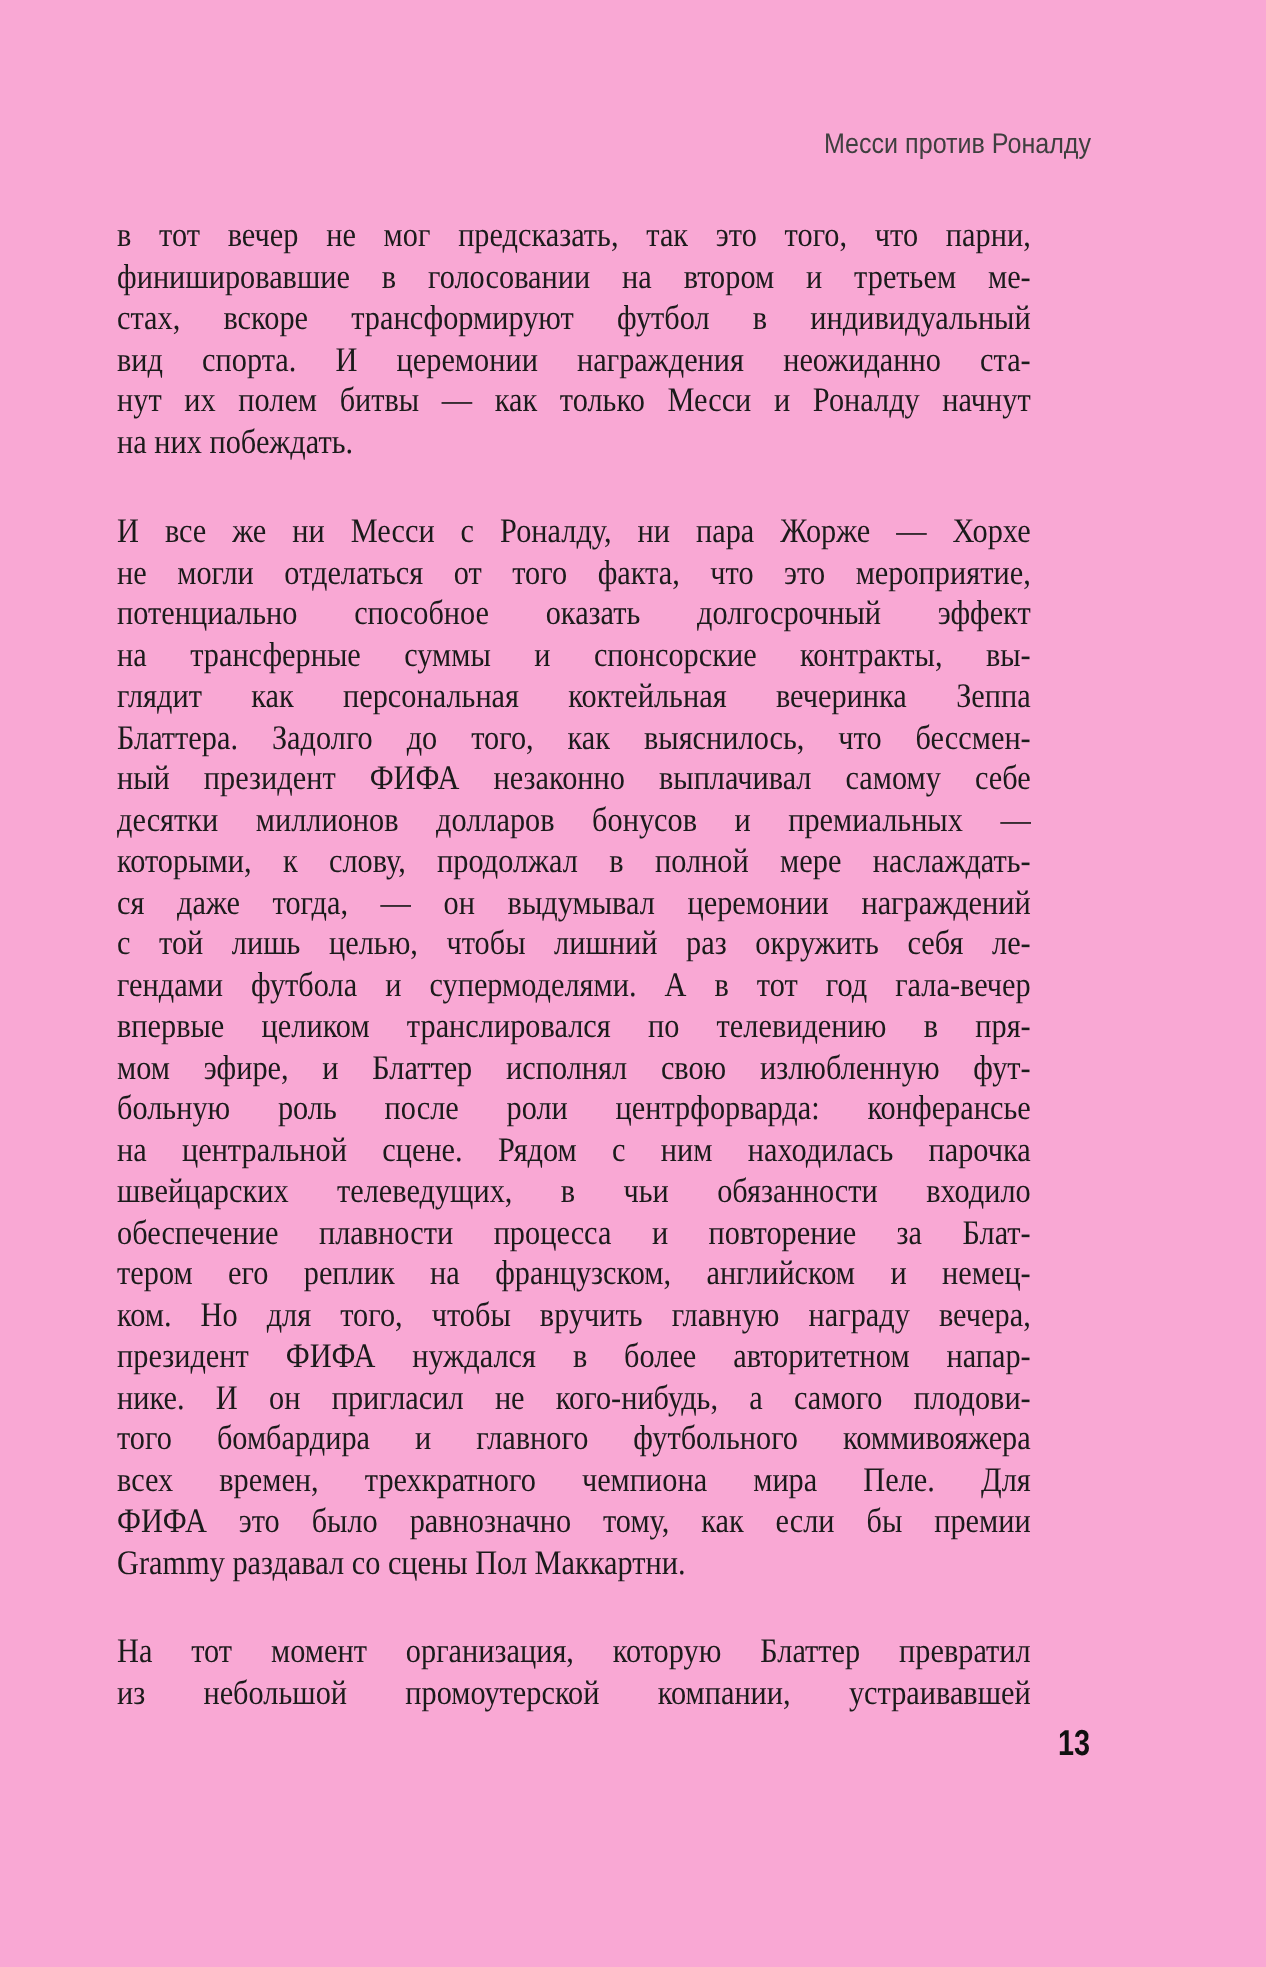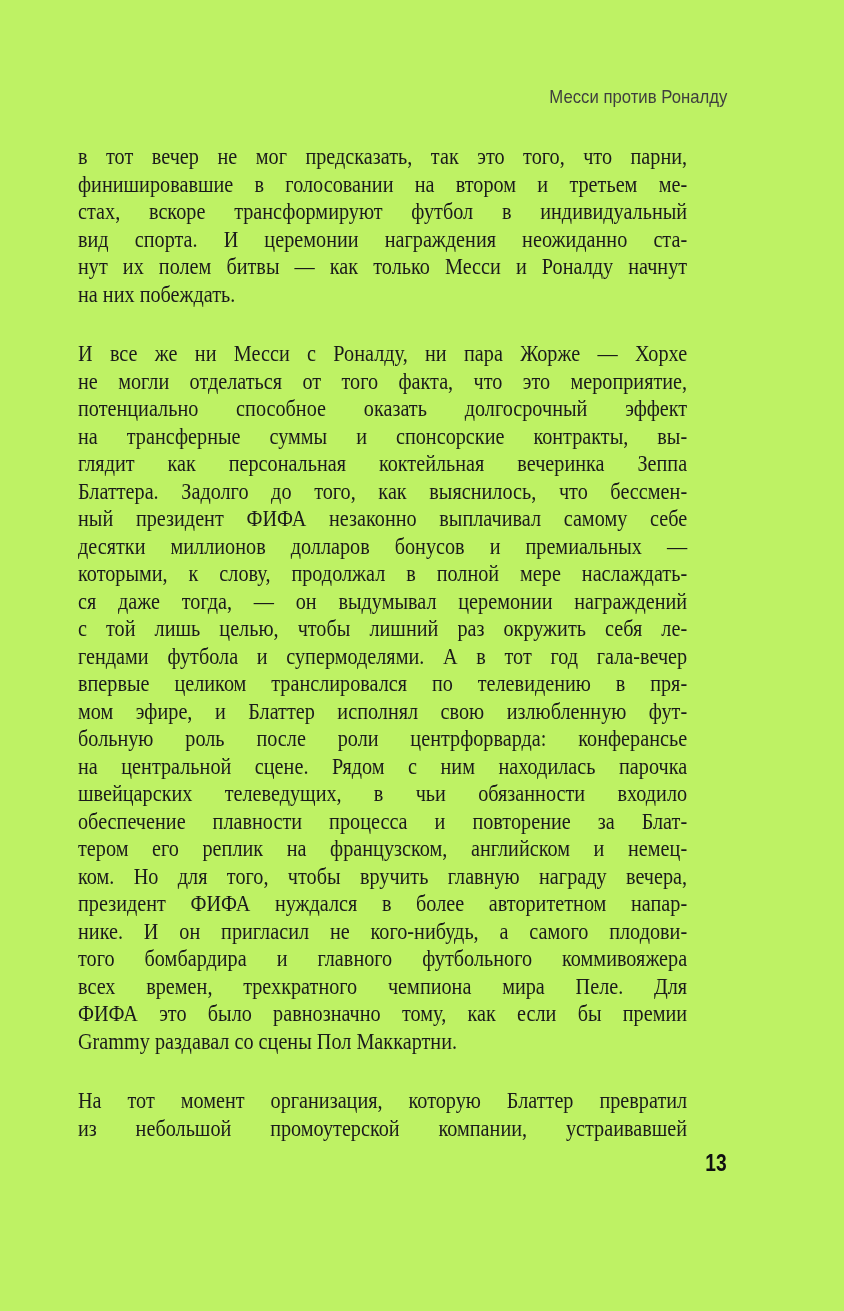--- a/index.html
+++ b/index.html
@@ -5,21 +5,21 @@
   html, body {
     margin: 0;
     padding: 0;
     background: #e8e8e8;
   }
   .page {
     position: relative;
     width: 844px;
     height: 1311px;
     margin: 0 auto;
-    background: #bef264;
+    background: #f9a8d4;
     overflow: hidden;
     font-family: "Liberation Serif", "DejaVu Serif", serif;
   }
   .running-header {
     position: absolute;
     top: 86px;
     right: 117px;
     font-family: "Liberation Sans", "DejaVu Sans", sans-serif;
     font-size: 19px;
     font-weight: 400;

